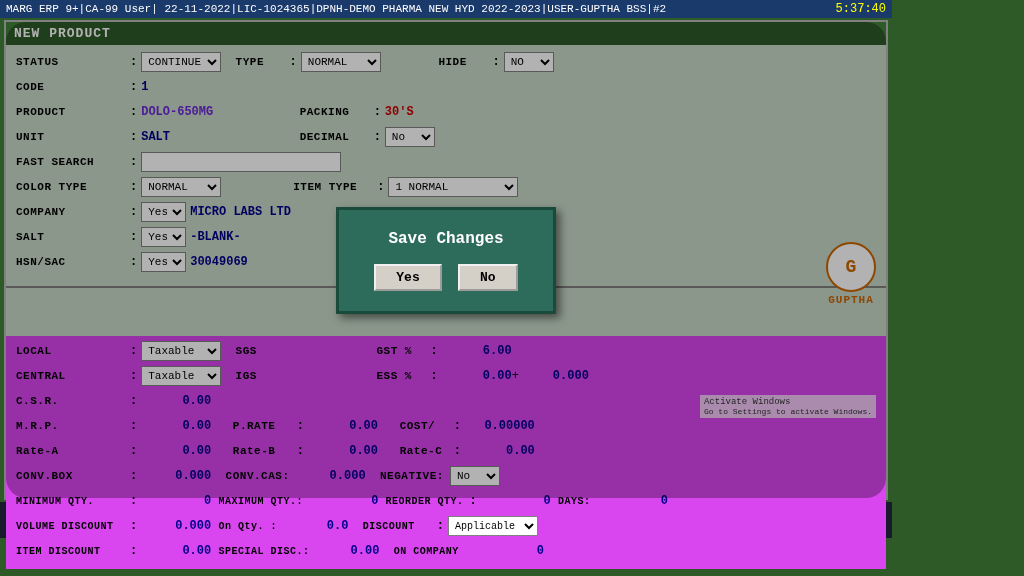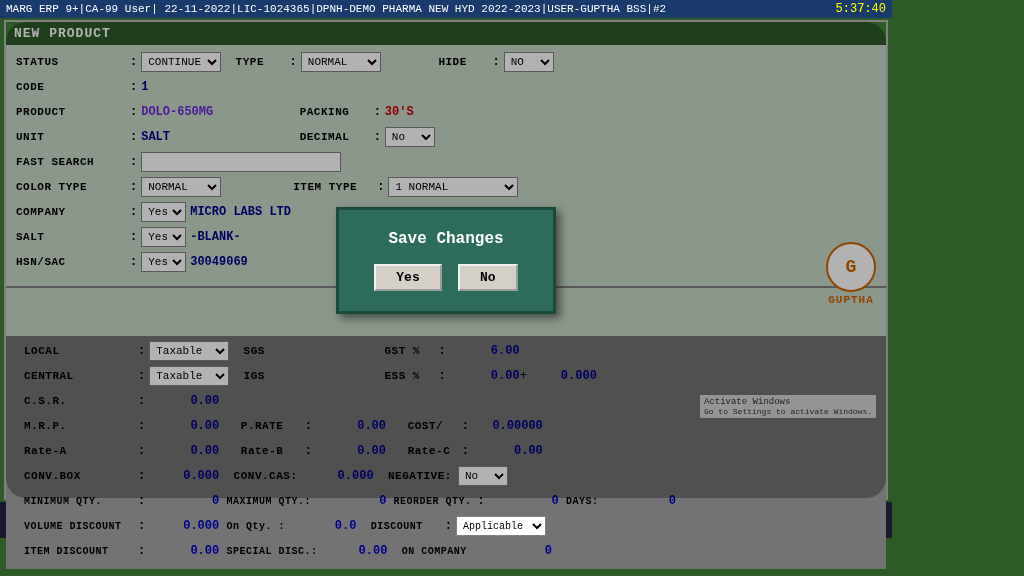--- a/index.html
+++ b/index.html
@@ -89,22 +89,22 @@
     }
 
     
     .section-divider {
       border-top: 2px solid #808080;
       margin: 4px 0;
     }
 
     
     .bottom-section {
-      padding: 4px 18px;
-      background: #737373;
+      padding: 4px 10px;
+      background: #d946ef;
       margin-top: 48px;
     }
 
     
     .num-val {
       color: #00008b;
       font-weight: bold;
       min-width: 70px;
       text-align: right;
     }

